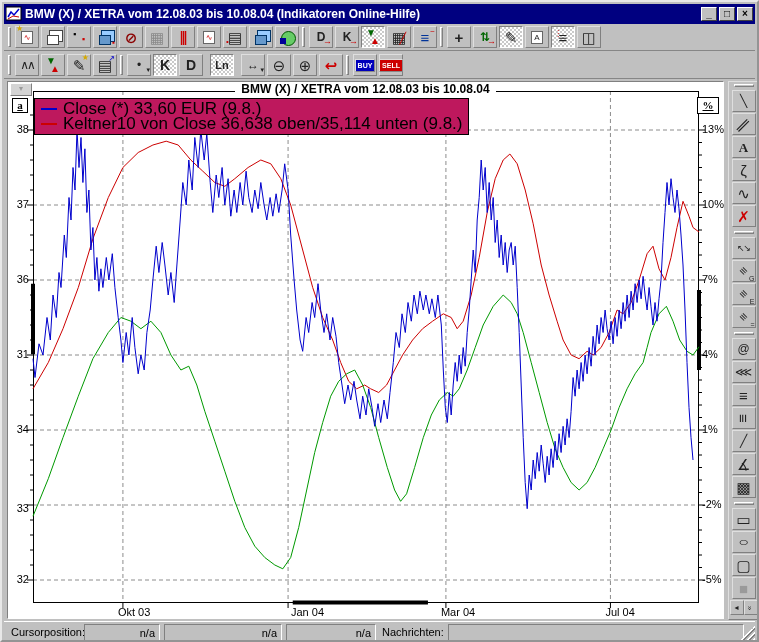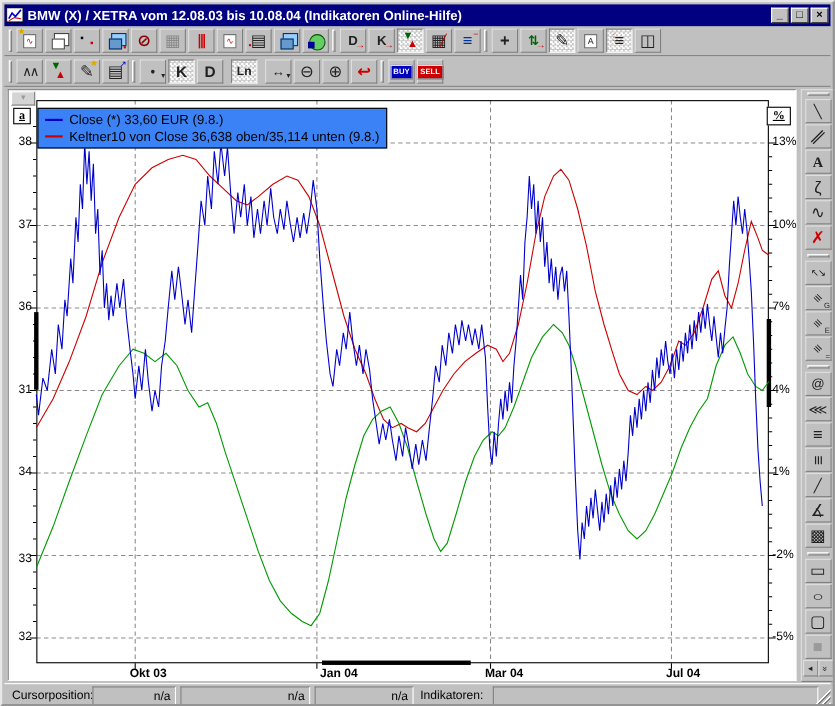--- a/index.html
+++ b/index.html
@@ -65,36 +65,36 @@
   .dblrect.blue::before{border-color:#036;box-shadow:3px -4px 0 0 #9cf,3px -4px 0 1px #036;background:#69c;}
   .globe::before{content:"";position:absolute;left:5px;top:4px;width:13px;height:13px;border-radius:50%;
                  border:1px solid #050;background:#6c6;}
   .globe::after{content:"";position:absolute;left:4px;bottom:3px;width:6px;height:6px;background:#009;}
   
   #chartpanel{position:absolute;left:5px;top:79px;width:717px;height:538px;background:#fff;
               border:1px solid;border-color:#808080 #fff #fff #808080;}
   #charttitle{position:absolute;left:0;top:0;width:100%;text-align:center;font-size:12px;
               font-weight:bold;z-index:5;pointer-events:none;}
   #charttitle span{background:#fff;padding:0 6px;}
-  #legend{position:absolute;left:26px;top:16px;z-index:6;background:#3b82f6;border:1px solid #000;
-          padding:2px 6px 3px 6px;font-size:12px;color:#000;}
+  #legend{position:absolute;left:26px;top:16px;z-index:6;background:#be185d;border:1px solid #000;
+          padding:2px 6px 3px 6px;font-size:17px;color:#000;}
   .legend-row{display:flex;align-items:center;height:15px;white-space:nowrap;}
   .sw{display:inline-block;width:16px;height:2px;margin-right:6px;flex:0 0 auto;}
   #plot{position:absolute;left:25px;top:9px;width:666px;height:512px;overflow:visible;}
   .cornerbtn{position:absolute;z-index:6;background:#fff;border:1px solid #000;text-align:center;
              font-family:"Liberation Serif","DejaVu Serif",serif;font-weight:bold;}
   #abtn{left:4px;top:16px;width:16px;height:15px;font-size:11px;line-height:13px;text-decoration:underline;}
   #pctbtn{left:689px;top:15px;width:22px;height:17px;font-size:11px;line-height:15px;text-decoration:underline;}
   #collapsebtn{position: absolute;left:2px;top:1px;width:22px;height:13px;background:#d4d4d4;
              border:1px solid;border-color:#fff #808080 #808080 #fff;color:#9a9a9a;font-size:8px;
              line-height:10px;text-align:center;}
   .ylab,.xlab{position:absolute;font-size:11px;color:#000;z-index:4;}
   .ylab{width:21px;text-align:right;}
   .ylabr{position:absolute;font-size:11px;color:#000;left:694px;}
-  .xlab{top:524px;font-weight:bold;}
+  .xlab{top:524px;}
   
   #righttb{position:absolute;left:726px;top:79px;width:31px;height:539px;background:#c0c0c0;
            border:1px solid;border-color:#dfdfdf #808080 #808080 #dfdfdf;
            display:flex;flex-direction:column;align-items:center;padding-top:2px;}
   #righttb .tbtn{margin:0 0 1px 0;}
   #rtb-spacer{flex:1;}
   #scrollrow{display:flex;margin-bottom:3px;}
   #scrollrow .tbtn{width:14px;height:15px;font-size:8px;}
   
   #statusbar{position:absolute;left:2px;right:2px;top:619px;height:21px;background:#c0c0c0;
@@ -246,20 +246,21 @@
       <div class="grip"></div>
       <div class="tbtn badge buy">
         <span class="g1">BUY</span>
       </div>
       <div class="tbtn badge sell">
         <span class="g1">SELL</span>
       </div>
     </div>
 
   <div id="chartpanel">
+    <div id="charttitle"><span>BMW (X) / XETRA vom 12.08.03 bis 10.08.04</span></div>
     <div id="collapsebtn">▾</div>
     <div id="abtn" class="cornerbtn">a</div>
     <div id="pctbtn" class="cornerbtn">%</div>
     <div id="legend">
       <div class="legend-row">
         <span class="sw" style="background: rgb(0, 0, 204);"></span>
         <span>Close (*) 33,60 EUR (9.8.)</span>
       </div>
       <div class="legend-row">
         <span class="sw" style="background: rgb(204, 0, 0);"></span>
@@ -463,18 +464,18 @@
           <span class="g1">«</span>
         </div>
       </div>
   </div>
 
   <div id="statusbar">
     <span class="sblabel" style="left:7px">Cursorposition:</span>
     <div class="sbfield" style="left:80px;width:76px">n/a</div>
     <div class="sbfield" style="left:160px;width:118px">n/a</div>
     <div class="sbfield" style="left:282px;width:90px">n/a</div>
-    <span class="sblabel" style="left:378px">Indikatoren:</span>
+    <span class="sblabel" style="left:378px">Nachrichten:</span>
     <div class="sbfield" style="left:444px;width:296px"></div>
     <div id="resizegrip"></div>
   </div>
 
 </div>
 
 </body></html>

